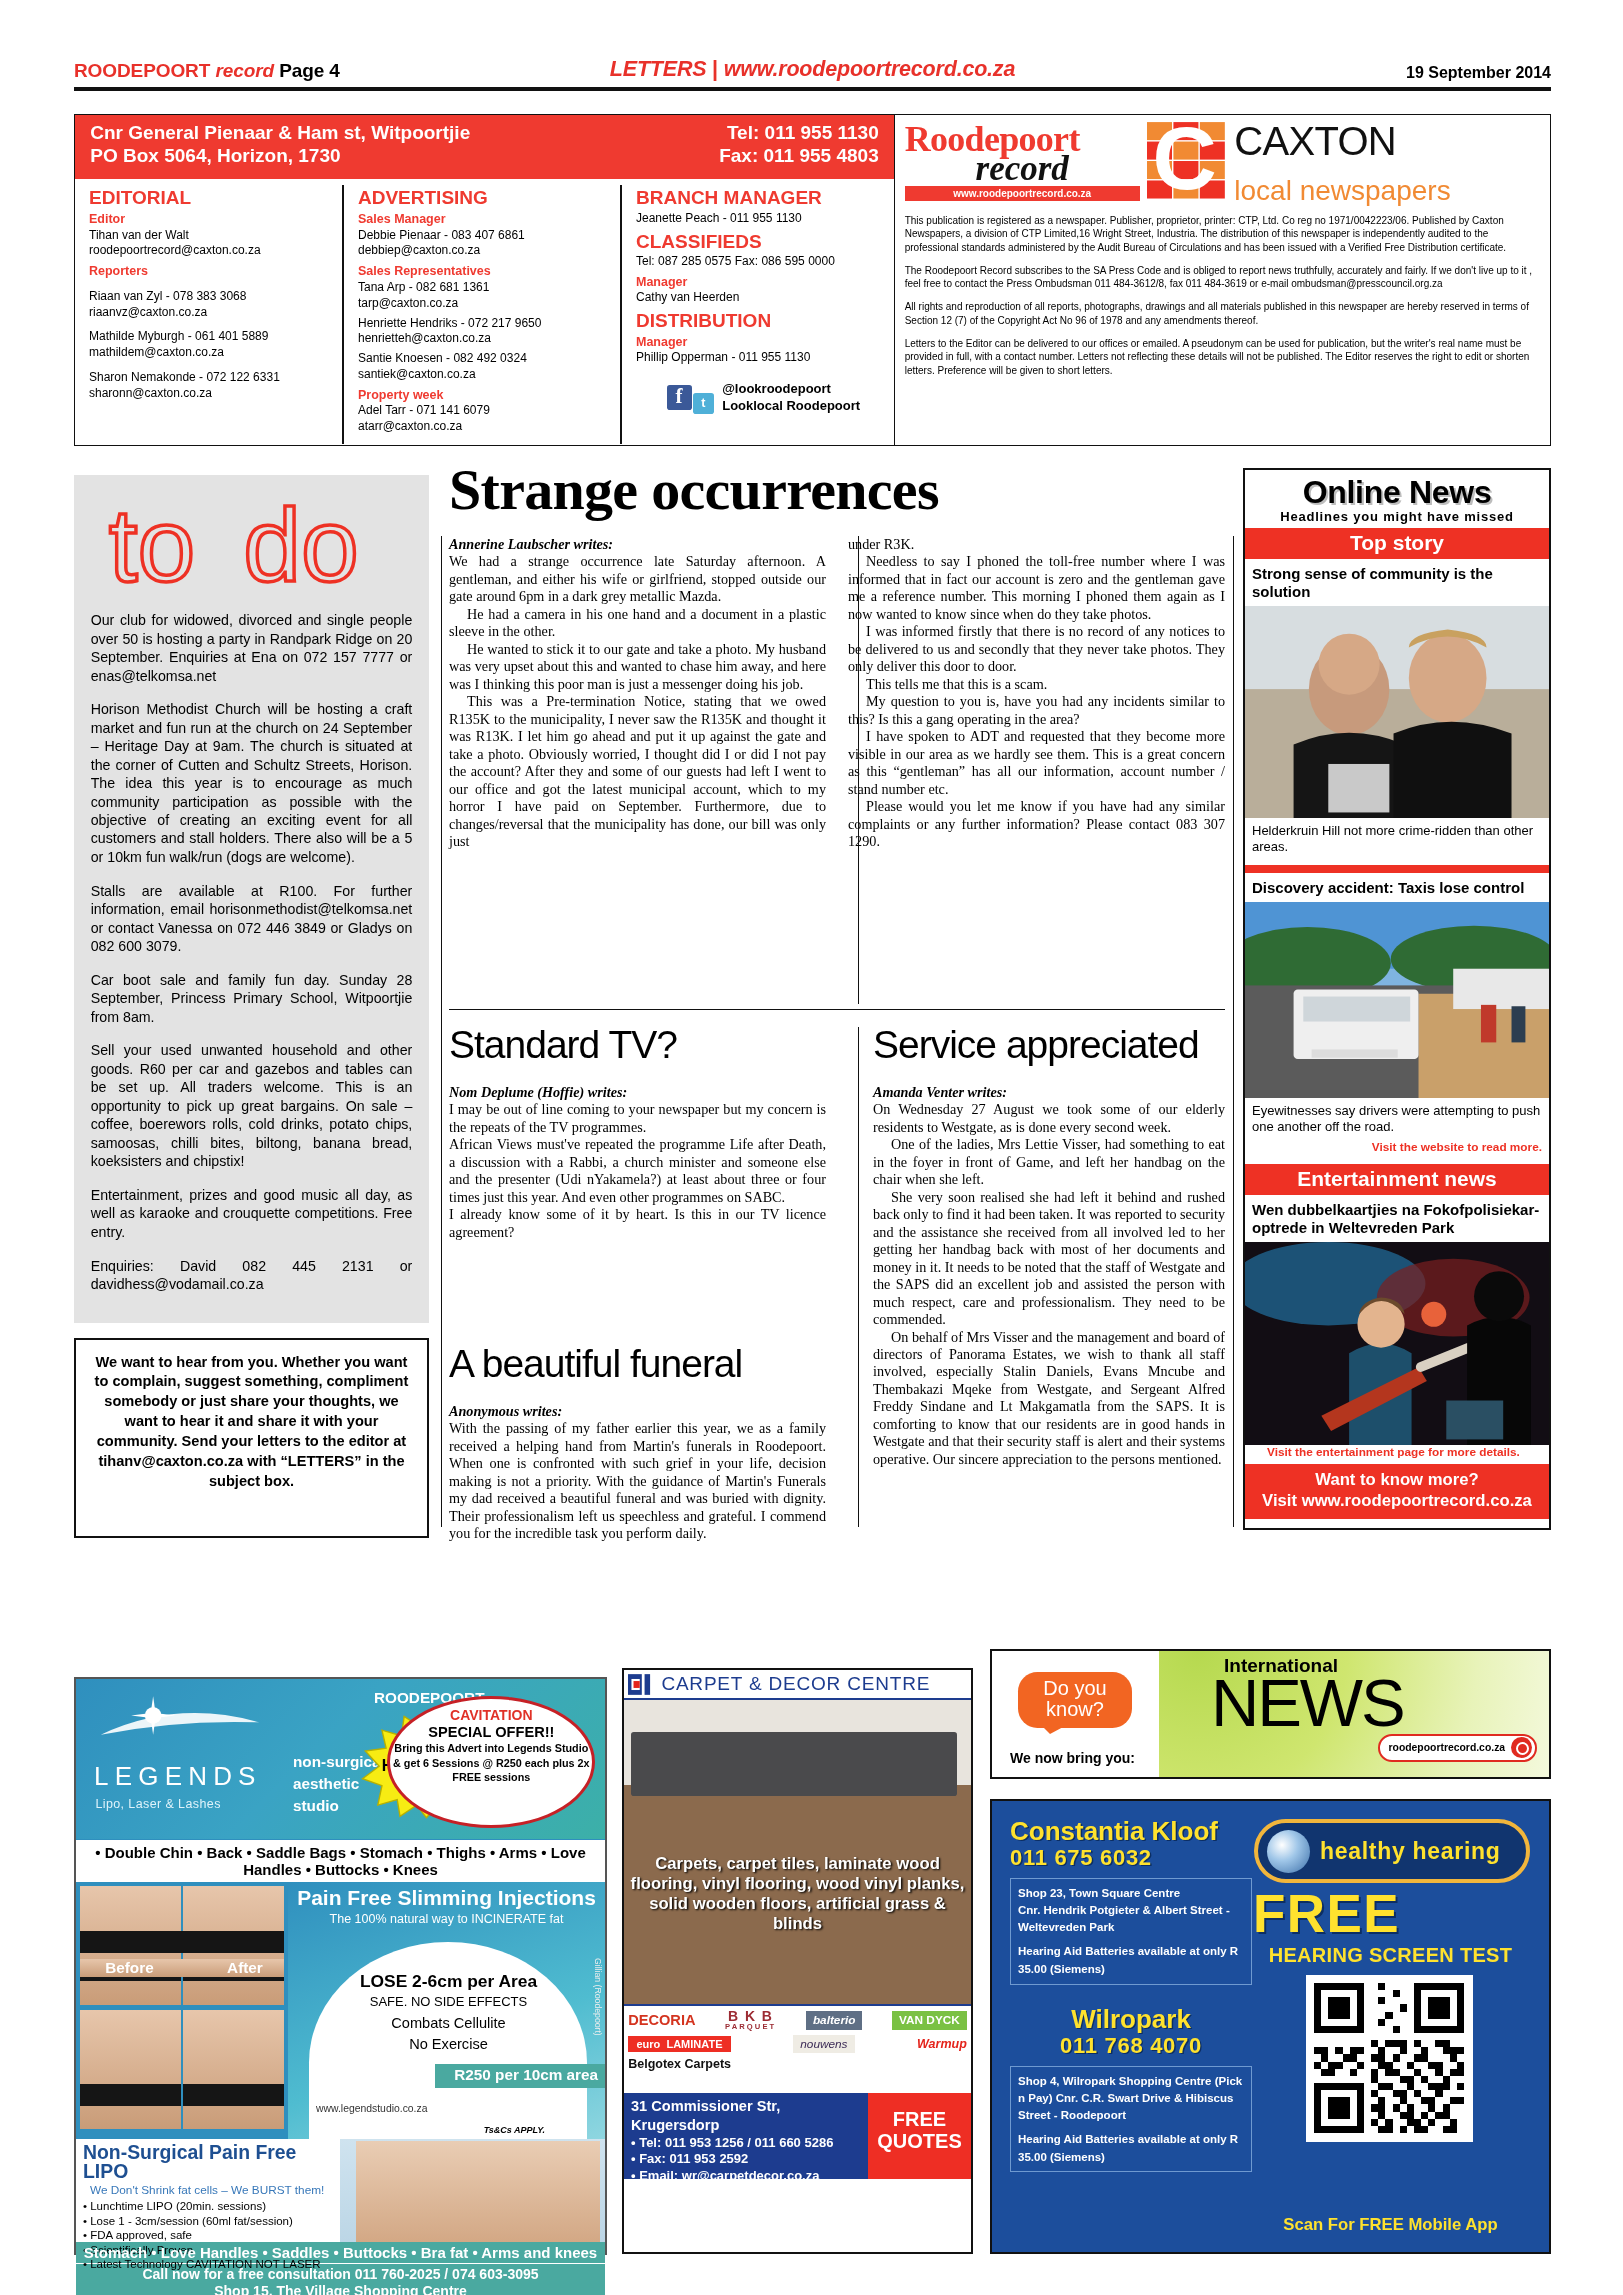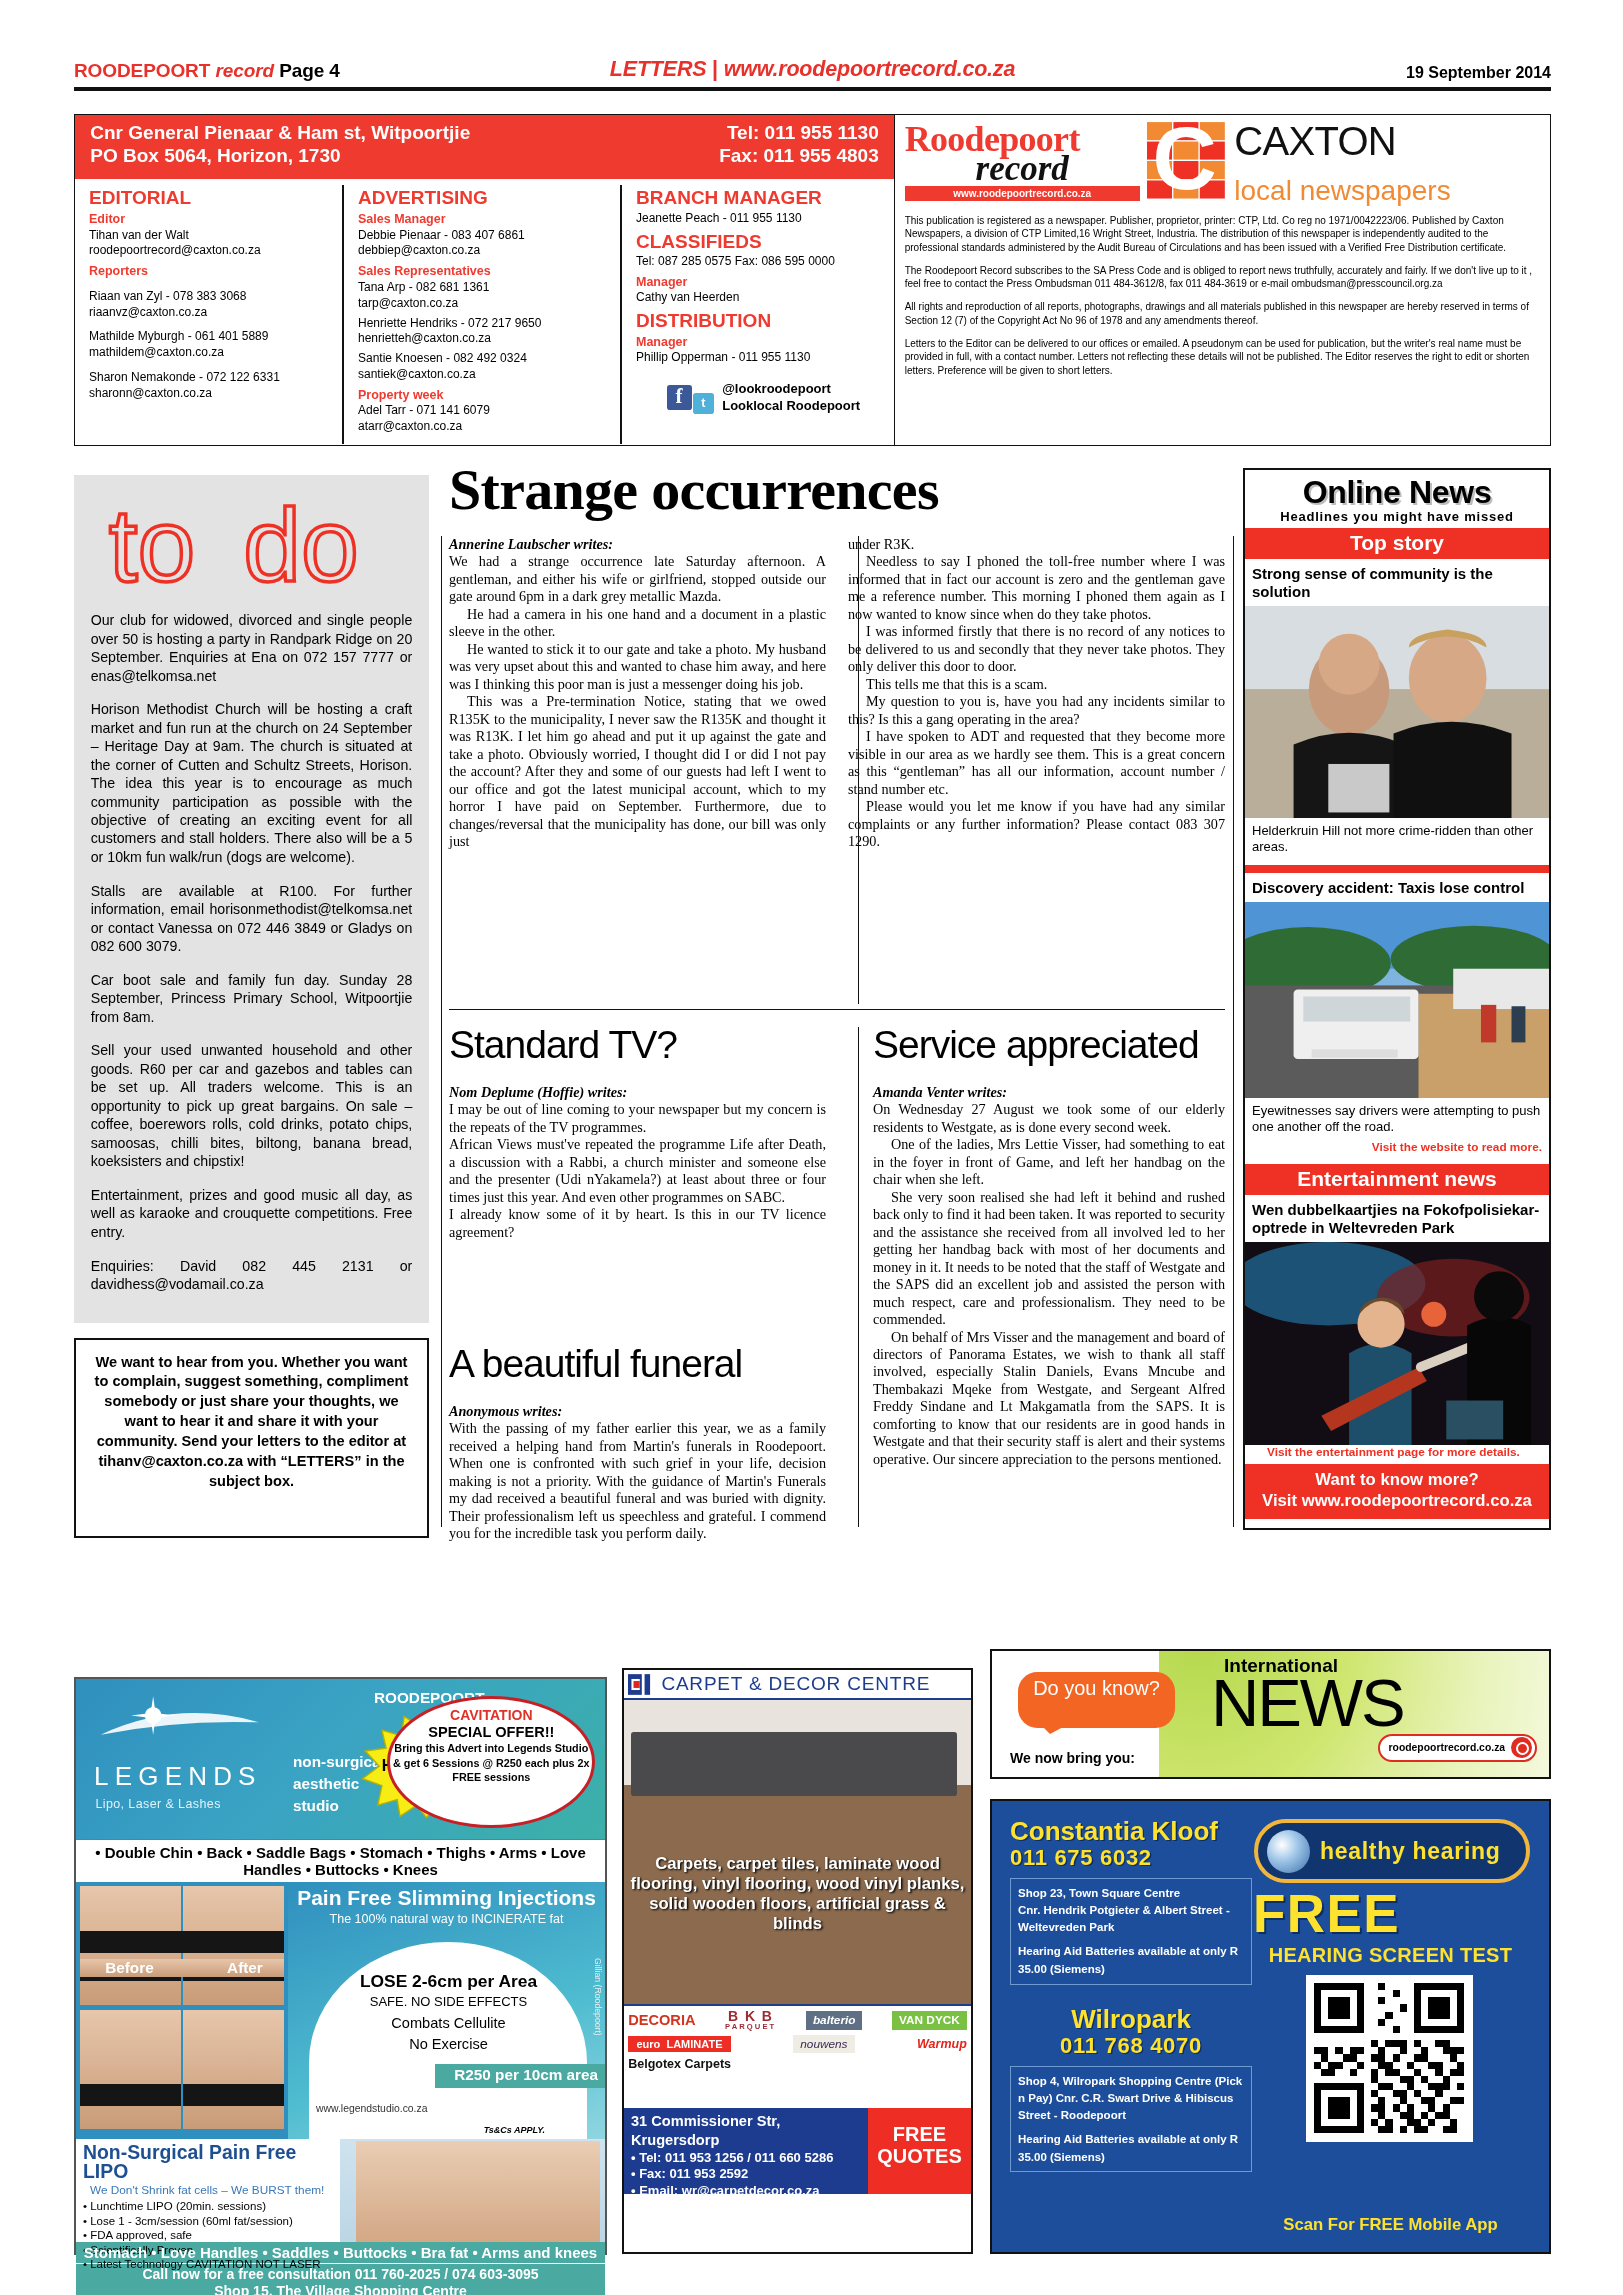--- a/index.html
+++ b/index.html
@@ -196,40 +196,40 @@
   .lg-f2{ font-size:14px; font-weight:bold; line-height:1.2; padding-top:2.1px;}
 
   .ad-carpet{ position:absolute; left:548px; top:19.4px; width:351px; height:586px; border:2.1px solid #111; background:#fff;}
   .cd-head{ display:flex; align-items:center; border-bottom:2.1px solid #1d3c8f; padding:2.8px 4.2px;}
   .cd-mark{ width:29px; height:21px; position:relative; margin-right:4.2px;}
   .cd-title{ color:#1d3c8f; font-size:19px; letter-spacing:0.8px; }
   .cd-photo{ height:304px; position:relative; overflow:hidden;}
   .cd-room{ position:absolute; inset:0; background:linear-gradient(180deg,#e8e4dd 0 28%, #8b6a4d 28% 100%); }
   .cd-sofa{ position:absolute; left:7px; top:32px; width:326px; height:64px; background:#4a4a4c; border-radius:2.8px;}
   .cd-cap{ position:absolute; left:4.2px; right:4.2px; top:154px; text-align:center; color:#fff; font-size:16.7px; font-weight:bold; line-height:1.2; text-shadow:1.4px 1.4px 2.1px #000;}
-  .cd-brands{ border-top:2.8px solid #1d3c8f; padding:4.2px 4.2px 1.4px 4.2px; height:104px;}
+  .cd-brands{ border-top:2.8px solid #1d3c8f; padding:4.2px 4.2px 1.4px 4.2px; height:89px;}
   .brow{ display:flex; align-items:center; justify-content:space-between; margin-bottom:4.2px;}
   .bg1{ color:#d4341f; font-weight:bold; font-size:14.6px;}
   .bg2{ color:#9c2b33; font-weight:bold; font-size:14px; letter-spacing:1.4px; text-align:center; line-height:.95;}
   .bg2 small{ font-size:7.6px; letter-spacing:2.1px; display:block;}
   .bg3{ background:#5f6f85; color:#fff; font-size:11.8px; font-weight:bold; padding:2.1px 7px; font-style:italic;}
   .bg4{ background:#7ac143; color:#fff; font-size:11.8px; font-weight:bold; padding:2.1px 7px;}
   .bg5{ background:#ee2e24; color:#fff; font-size:11px; font-weight:bold; padding:2.1px 8.3px;}
   .bg6{ color:#111; font-size:12.5px; font-weight:bold;}
   .bg7{ background:#efece4; color:#3b2a55; font-size:11.8px; font-style:italic; padding:2.1px 7px;}
   .bg8{ color:#e4241c; font-weight:bold; font-size:12.5px; font-style:italic;}
   .cd-foot{ display:flex; height:86px; }
   .cd-addr{ flex:1; background:#1d3c8f; color:#fff; padding:4.2px 5.6px 0 7px; font-size:13px; font-weight:bold; line-height:1.28;}
   .cd-addr .l1{ font-size:14.6px; }
   .cd-free{ width:103px; background:#ee2e24; color:#fff; font-weight:bold; font-size:20px; text-align:center; padding-top:15.3px; line-height:1.1;}
 
   .ad-intl{ position:absolute; left:916px; top:0px; width:561px; height:130px; border:2.1px solid #111; background:#fff; overflow:hidden;}
   .intl-bg{ position:absolute; left:167px; top:0; right:0; bottom:0;
     background:radial-gradient(circle at 10% 0%, #b6d94f 0%, #cfe66f 40%, #e8f3b9 75%, #f4f9dd 100%); }
-  .bubble{ position:absolute; left:26px; top:21px; width:157px; height:56px; background:#f26522; border-radius:19.4px; color:#fff;
+  .bubble{ position:absolute; left:26px; top:21px; width:114px; height:56px; background:#f26522; border-radius:19.4px; color:#fff;
      font-size:20px; text-align:center; padding-top:5.6px; line-height:1.05;}
   .bubble:after{ content:""; position:absolute; left:23.6px; bottom:-14px; border:8.3px solid transparent; border-top-color:#f26522; border-right-width:15.3px;}
   .intl-now{ position:absolute; left:18px; bottom:11px; font-size:14px; font-weight:bold;}
   .intl-t1{ position:absolute; left:232px; top:4.2px; font-size:19px; font-weight:bold;}
   .intl-t2{ position:absolute; left:219px; top:18px; font-size:67px; letter-spacing:-2.1px; line-height:1;}
   .intl-search{ position:absolute; right:12.5px; bottom:15.3px; border:2.1px solid #e02b20; border-radius:14px; background:#fff; display:flex; align-items:center; padding:1.4px 2.8px 1.4px 8.3px;}
   .intl-search span{ font-size:10.4px; font-weight:bold;}
   .intl-mag{ width:21px;height:21px;border-radius:50%;background:#e02b20;margin-left:5.6px; position:relative;}
   .intl-mag:after{ content:""; position:absolute; left:5.6px; top:4.9px; width:9px;height:9px;border:2.1px solid #fff;border-radius:50%;}
 

